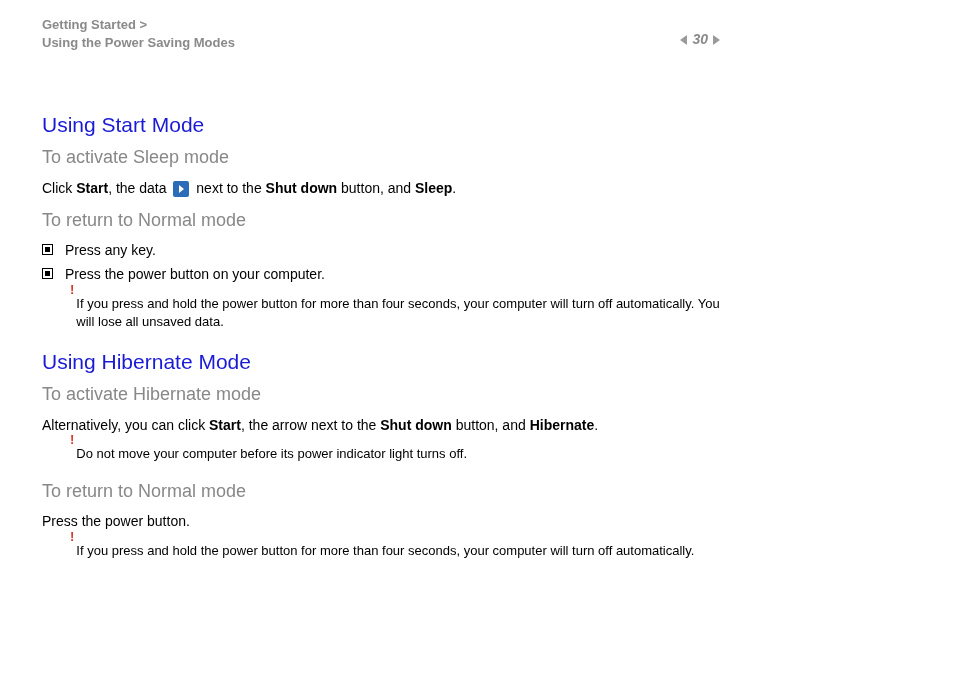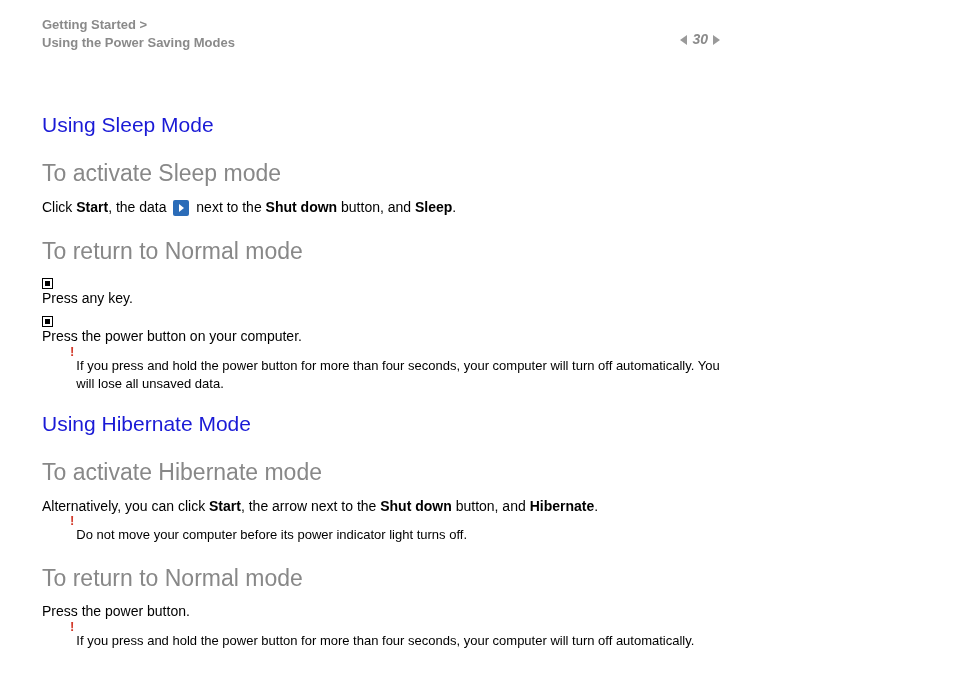--- a/index.html
+++ b/index.html
@@ -57,39 +57,38 @@
   }
   h2.blue {
     color: #1a1ad6;
     font-weight: normal;
     font-size: 21px;
     margin: 0 0 6px 0;
   }
   h3.gray {
     color: #888888;
     font-weight: normal;
-    font-size: 23px;
-    margin: 18px 0 8px 0;
+    font-size: 18px;
+    margin: 6px 0 8px 0;
   }
   p {
     margin: 4px 0 10px 0;
     font-size: 14px;
   }
   .bold { font-weight: bold; }
   .bullet-list {
     margin: 0 0 10px 0;
     padding: 0;
     list-style: none;
   }
   .bullet-list li {
     display: flex;
     align-items: flex-start;
-    gap: 0;
+    gap: 12px;
     margin: 4px 0;
-    flex-direction: column;
   }
   .bullet-box {
     flex: 0 0 auto;
     margin-top: 3px;
   }
   .bullet-box svg { display: block; }
   .note {
     display: flex;
     align-items: flex-start;
     gap: 2px;
@@ -139,21 +138,21 @@
     <span>30</span>
     <span class="nav-arrow">
       <svg width="12" height="12" viewBox="0 0 12 12">
           <polygon points="3,1 3,11 10,6" fill="#9a9a9a"></polygon>
         </svg>
     </span>
   </div>
 
   <div class="content">
 
-    <h2 class="blue">Using Sleep Mode</h2>
+    <h2 class="blue">Using Start Mode</h2>
     <h3 class="gray">To activate Sleep mode</h3>
     <p>
       <span>Click </span><span class="bold">Start</span><span>, the data </span><span class="arrow-btn"><svg width="16" height="16" viewBox="0 0 16 16">
             <rect x="0" y="0" width="16" height="16" rx="2" fill="#2b6cb8"></rect>
             <polygon points="6,4 6,12 11,8" fill="#ffffff"></polygon>
           </svg></span><span> next to the </span><span class="bold">Shut down</span><span> button, and </span><span class="bold">Sleep</span><span>.</span>
     </p>
 
     <h3 class="gray">To return to Normal mode</h3>
     <ul class="bullet-list">

